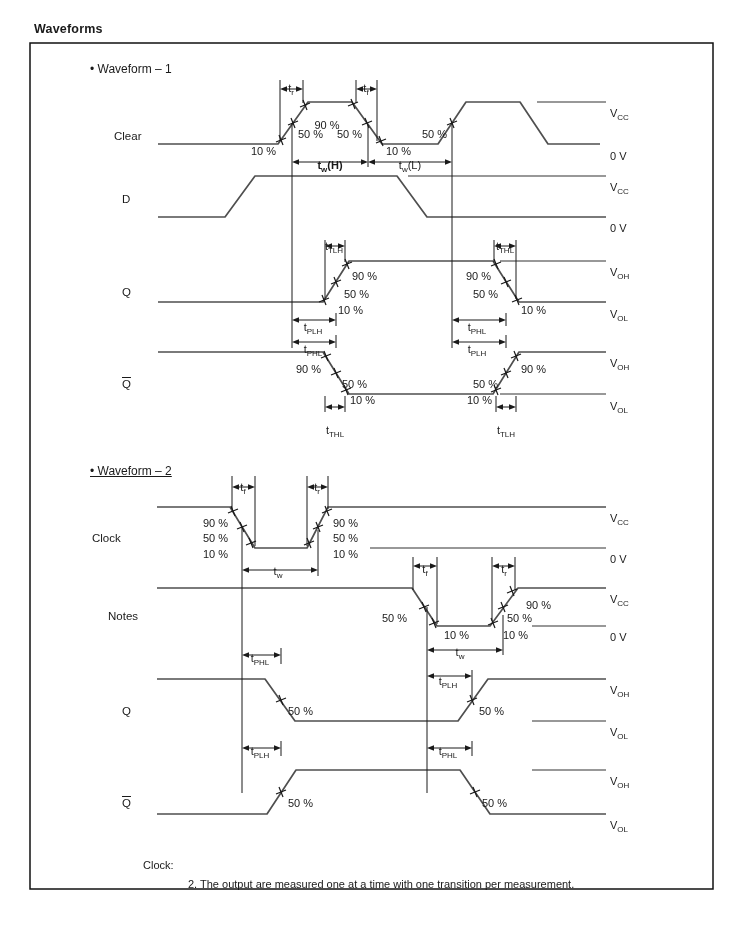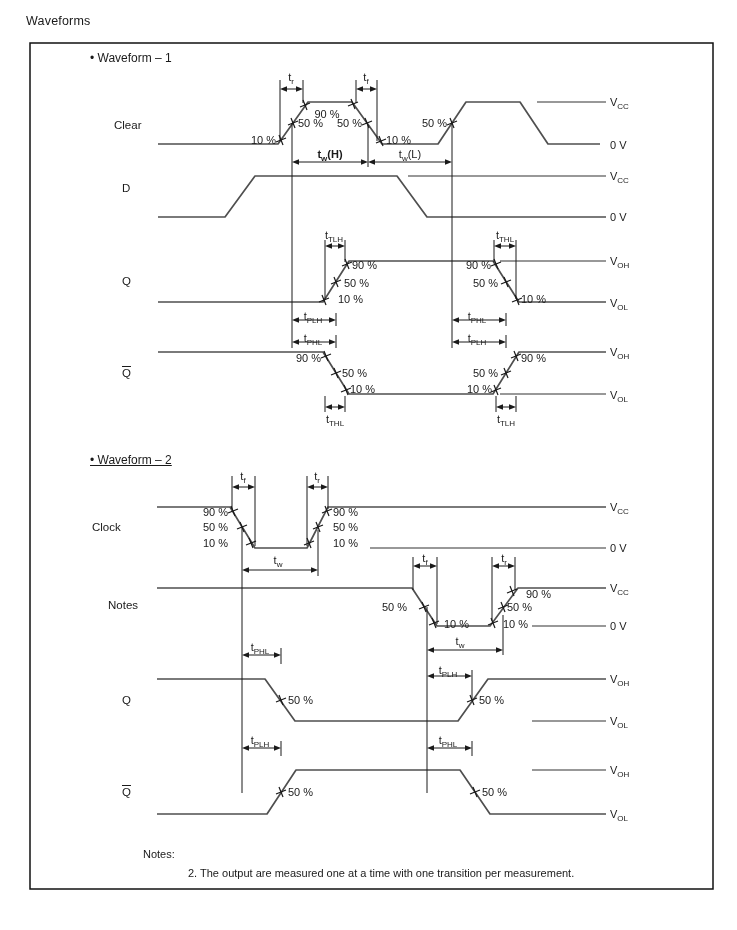--- a/index.html
+++ b/index.html
@@ -1,19 +1,19 @@
 <!DOCTYPE html>
 <html><head>
 <meta charset="utf-8">
 <style>
   html,body{margin:0;padding:0;background:#fff}
   body{width:737px;height:930px;position:relative;font-family:"Liberation Sans",sans-serif;color:#1a1a1a;overflow:hidden}
-  #page-title{position:absolute;left:22px;top:10px;font-size:12.5px;font-weight:normal;margin:4px;letter-spacing:.2px}
+  #page-title{position:absolute;left:22px;top:10px;font-size:12.5px;font-weight:bold;margin:12px;letter-spacing:.2px}
   svg{position:absolute;left:0;top:0}
-  #labels{position:absolute;left:0;top:1px;width:737px;height:686px}
+  #labels{position:absolute;left:0;top:12px;width:737px;height:686px}
   .lbl{position:absolute;font-size:11px;white-space:nowrap;line-height:1.15}
   .lbl.c{transform:translateX(-50%)}
   .lbl.r{transform:translateX(-100%)}
   .lbl sub{font-size:8px;vertical-align:-2.5px;line-height:0}
   .sig{font-size:11.5px}
   .big{font-size:12px}
   .ovl{text-decoration:overline}
   .box{fill:none;stroke:#111;stroke-width:1.5}
   .wave{fill:none;stroke:#4f4f4f;stroke-width:1.7;stroke-linejoin:round}
   .refseg{stroke:#333;stroke-width:1.2}
@@ -290,15 +290,15 @@
     <span class="lbl" style="left: 479px; top: 693px;">50 %</span>
     <span class="lbl" style="left: 610px; top: 672px;">V<sub>OH</sub></span>
     <span class="lbl" style="left: 610px; top: 714px;">V<sub>OL</sub></span>
     <span class="lbl c" style="left: 260px; top: 733px;">t<sub>PLH</sub></span>
     <span class="lbl c" style="left: 448px; top: 733px;">t<sub>PHL</sub></span>
     <span class="lbl sig ovl" style="left: 122px; top: 785px;">Q</span>
     <span class="lbl" style="left: 288px; top: 785px;">50 %</span>
     <span class="lbl" style="left: 482px; top: 785px;">50 %</span>
     <span class="lbl" style="left: 610px; top: 763px;">V<sub>OH</sub></span>
     <span class="lbl" style="left: 610px; top: 807px;">V<sub>OL</sub></span>
-    <span class="lbl" style="left: 143px; top: 847px;">Notes:</span>
+    <span class="lbl" style="left: 143px; top: 847px;">Clock:</span>
     <span class="lbl" style="left: 188px; top: 866px;">2. The output are measured one at a time with one transition per measurement.</span>
   </div>
 
 </body></html>

